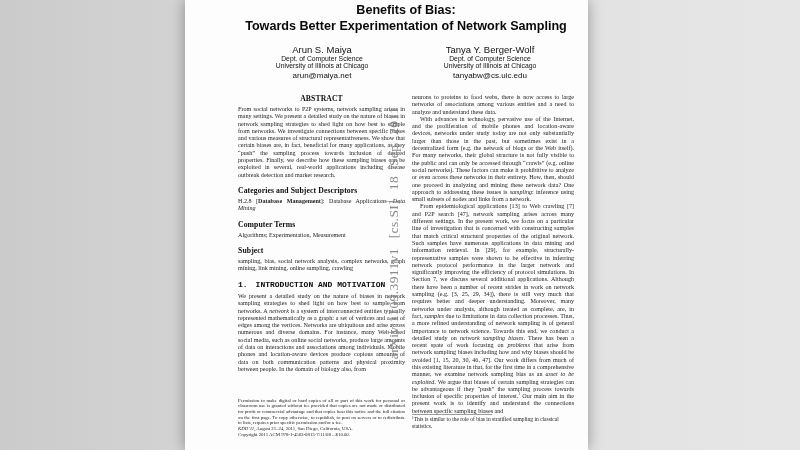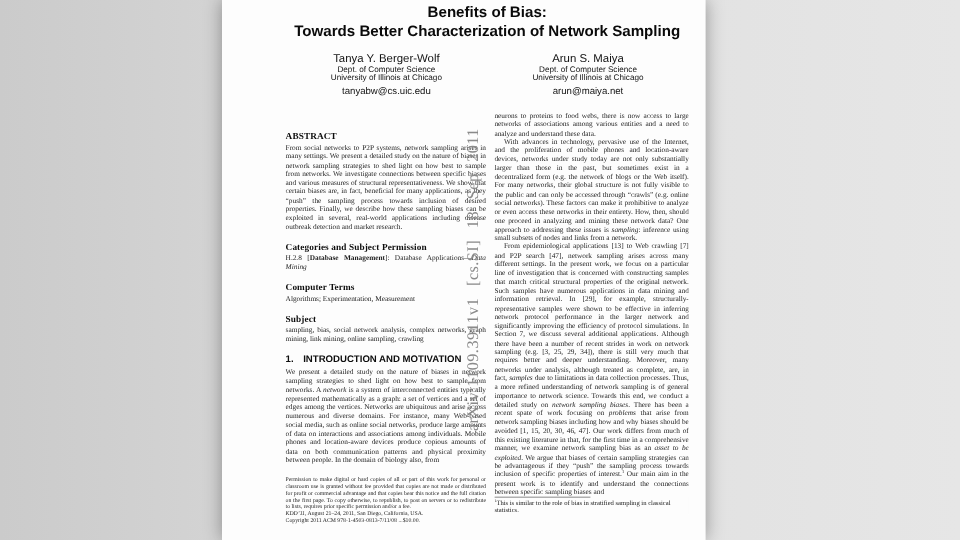--- a/index.html
+++ b/index.html
@@ -39,23 +39,23 @@
   .author-email{font-size:8px;line-height:9px;margin-top:2px;}
   .columns{display:flex;gap:7px;margin-top:14px;height:356px;overflow:hidden;}
   .col{position:relative;overflow:hidden;}
   .col-left{width:167px;}
   .col-right{width:162px;}
   .head{
     font-family:"Liberation Serif",serif;font-weight:bold;
     font-size:7.7px;line-height:9px;margin:7px 0 3px 0;color:#0d0d0d;
     letter-spacing:0.1px;
   }
-  .head.first{margin-top:15px;}
+  .head.first{margin-top:0;text-align:center;}
   .sec-head{
-    font-family:Liberation Sans, sans-serif;font-weight:bold;
+    font-family:Liberation Mono, monospace;font-weight:bold;
     font-size:8px;line-height:9.5px;margin:8px 0 3px 0;color:#0d0d0d;
   }
   .sec-num{display:inline-block;margin-right:8px;}
   .body-txt{
     font-size:6.1px;line-height:7.3px;text-align:justify;color:#1b1b1b;
   }
   .body-txt p{margin:0;}
   .body-txt p.indent{text-indent:8px;}
   .body-txt i{font-style:italic;}
   sup{font-size:60%;line-height:0;}
@@ -77,45 +77,45 @@
 </style>
 </head>
 <body>
 
 <div class="stage">
   <div class="page">
     <div class="page-inner">
 
       <div class="paper-title">
         <div>Benefits of Bias:</div>
-        <div>Towards Better Characterization of Network Sampling</div>
+        <div>Towards Better Experimentation of Network Sampling</div>
       </div>
 
       <div class="authors">
+        <div class="author">
+          <div class="author-name">Arun S. Maiya</div>
+          <div class="author-line">Dept. of Computer Science</div>
+          <div class="author-line">University of Illinois at Chicago</div>
+          <div class="author-email">arun@maiya.net</div>
+        </div>
         <div class="author">
           <div class="author-name">Tanya Y. Berger-Wolf</div>
           <div class="author-line">Dept. of Computer Science</div>
           <div class="author-line">University of Illinois at Chicago</div>
           <div class="author-email">tanyabw@cs.uic.edu</div>
-        </div>
-        <div class="author">
-          <div class="author-name">Arun S. Maiya</div>
-          <div class="author-line">Dept. of Computer Science</div>
-          <div class="author-line">University of Illinois at Chicago</div>
-          <div class="author-email">arun@maiya.net</div>
         </div>
       </div>
 
       <div class="columns">
 
         <div class="col col-left">
           <div class="head first">ABSTRACT</div>
           <div class="body-txt">From social networks to P2P systems, network sampling arises in many settings. We present a detailed study on the nature of biases in network sampling strategies to shed light on how best to sample from networks. We investigate connections between specific biases and various measures of structural representativeness. We show that certain biases are, in fact, beneficial for many applications, as they “push” the sampling process towards inclusion of desired properties. Finally, we describe how these sampling biases can be exploited in several, real-world applications including disease outbreak detection and market research.</div>
 
-          <div class="head">Categories and Subject Permission</div>
+          <div class="head">Categories and Subject Descriptors</div>
           <div class="body-txt"><span>H.2.8 [</span><b>Database Management</b><span>]: Database Applications—</span><i>Data Mining</i></div>
 
           <div class="head">Computer Terms</div>
           <div class="body-txt">Algorithms; Experimentation, Measurement</div>
 
           <div class="head">Subject</div>
           <div class="body-txt">sampling, bias, social network analysis, complex networks, graph mining, link mining, online sampling, crawling</div>
 
           <div class="sec-head">
             <span class="sec-num">1.</span><span>INTRODUCTION AND MOTIVATION</span>

